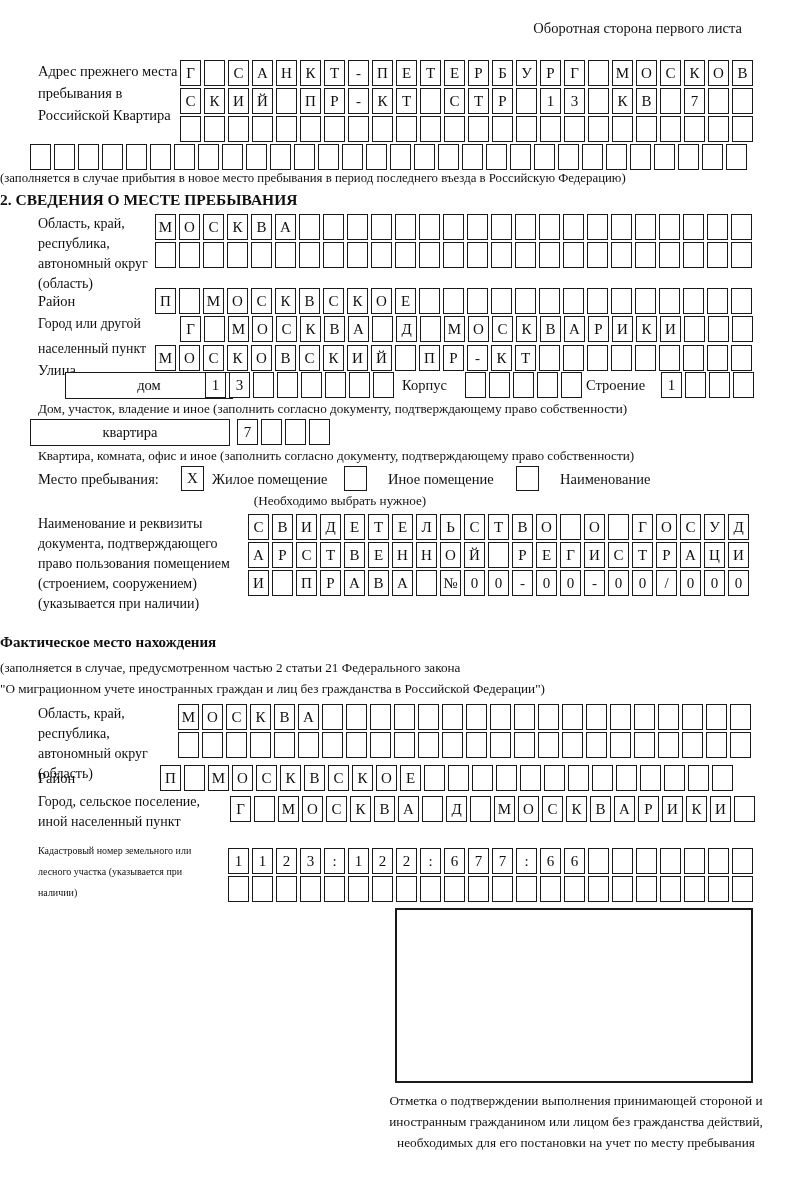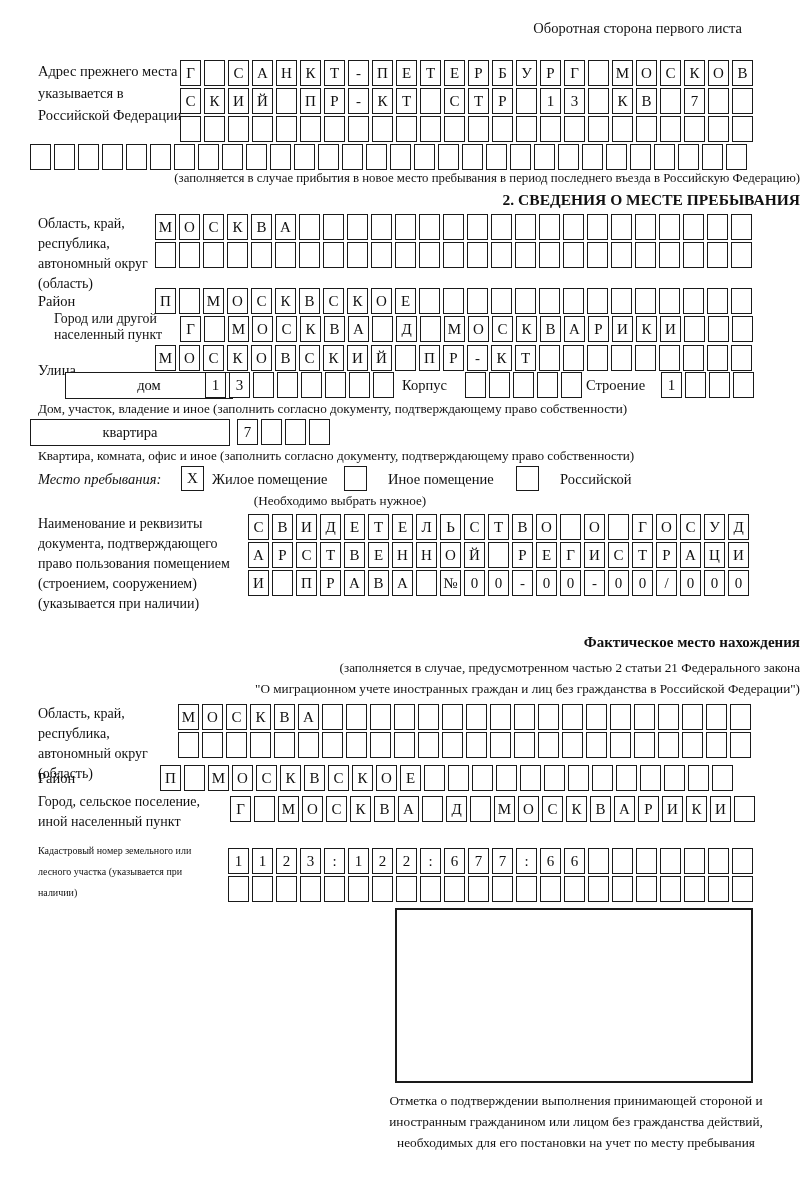--- a/index.html
+++ b/index.html
@@ -17,35 +17,35 @@
     display:flex; align-items:center; justify-content:center;
     font-size:15px; background:#fff; flex:0 0 auto;
   }
   .widebox {
     border:1.5px solid #1a1a1a; height:27px;
     display:flex; align-items:center; justify-content:center;
     font-size:14.5px; background:#fff;
   }
   .caption { font-size:12.8px; }
   .cap2 { font-size:13.2px; }
-  .center { text-align:right; width:800px; left:0; }
+  .center { text-align:left; width:800px; left:0; }
   .sect-title { font-weight:bold; font-size:15.5px; }
   .chk {
     width:23px; height:25px; border:1.5px solid #1a1a1a;
     display:flex; align-items:center; justify-content:center;
     font-size:15px; background:#fff;
   }
   .stamp-box { border:2px solid #1a1a1a; background:#fff; }
 </style>
 </head>
 <body>
 
 <div class="abs lbl" style="top:18px; right:58px; font-size:14.5px;">Оборотная сторона первого листа</div>
 
-<div class="abs lbl" style="left:38px; top:60px; width:148px; line-height:22px;">Адрес прежнего места указывается в Российской Федерации</div>
+<div class="abs lbl" style="left:38px; top:60px; width:148px; line-height:22px;">Адрес прежнего места пребывания в Российской Квартира</div>
 <div class="abs cells" style="left:180px; top:60px;">
     <div class="cell">Г</div>
     <div class="cell"></div>
     <div class="cell">С</div>
     <div class="cell">А</div>
     <div class="cell">Н</div>
     <div class="cell">К</div>
     <div class="cell">Т</div>
     <div class="cell">-</div>
     <div class="cell">П</div>
@@ -231,21 +231,21 @@
     <div class="cell"></div>
     <div class="cell"></div>
     <div class="cell"></div>
     <div class="cell"></div>
     <div class="cell"></div>
     <div class="cell"></div>
     <div class="cell"></div>
     <div class="cell"></div>
   </div>
 
-<div class="abs lbl" style="left:38px; top:311px; width:140px; line-height:16px; font-size:13.8px;margin-left:16px;">Город или другой населенный пункт</div>
+<div class="abs lbl" style="left:38px; top:311px; width:140px; line-height:25px; font-size:13.8px;">Город или другой населенный пункт</div>
 <div class="abs cells" style="left:180px; top:316px;">
     <div class="cell">Г</div>
     <div class="cell"></div>
     <div class="cell">М</div>
     <div class="cell">О</div>
     <div class="cell">С</div>
     <div class="cell">К</div>
     <div class="cell">В</div>
     <div class="cell">А</div>
     <div class="cell"></div>
@@ -325,27 +325,27 @@
 
 <div class="abs widebox" style="left:30px; top:419px; width:200px;">квартира</div>
 <div class="abs cells" style="left:237px; top:419px;">
     <div class="cell">7</div>
     <div class="cell"></div>
     <div class="cell"></div>
     <div class="cell"></div>
   </div>
 <div class="abs cap2" style="left:38px; top:448px;">Квартира, комната, офис и иное (заполнить согласно документу, подтверждающему право собственности)</div>
 
-<div class="abs lbl" style="left:38px; top:469px;font-style:italic;">Место пребывания:</div>
+<div class="abs lbl" style="left:38px; top:469px;">Место пребывания:</div>
 <div class="abs chk" style="left:181px; top:466px;">X</div>
 <div class="abs lbl" style="left:212px; top:469px;">Жилое помещение</div>
 <div class="abs chk" style="left:344px; top:466px;"></div>
 <div class="abs lbl" style="left:388px; top:469px;">Иное помещение</div>
 <div class="abs chk" style="left:516px; top:466px;"></div>
-<div class="abs lbl" style="left:560px; top:469px;">Российской</div>
+<div class="abs lbl" style="left:560px; top:469px;">Наименование</div>
 <div class="abs cap2" style="left:205px; top:493px; width:270px; text-align:center;">(Необходимо выбрать нужное)</div>
 
 <div class="abs lbl" style="left:38px; top:514px; width:200px; line-height:20px; font-size:14px;">Наименование и реквизиты документа, подтверждающего право пользования помещением (строением, сооружением) (указывается при наличии)</div>
 <div class="abs cells" style="left:248px; top:514px;">
     <div class="cell">С</div>
     <div class="cell">В</div>
     <div class="cell">И</div>
     <div class="cell">Д</div>
     <div class="cell">Е</div>
     <div class="cell">Т</div>

